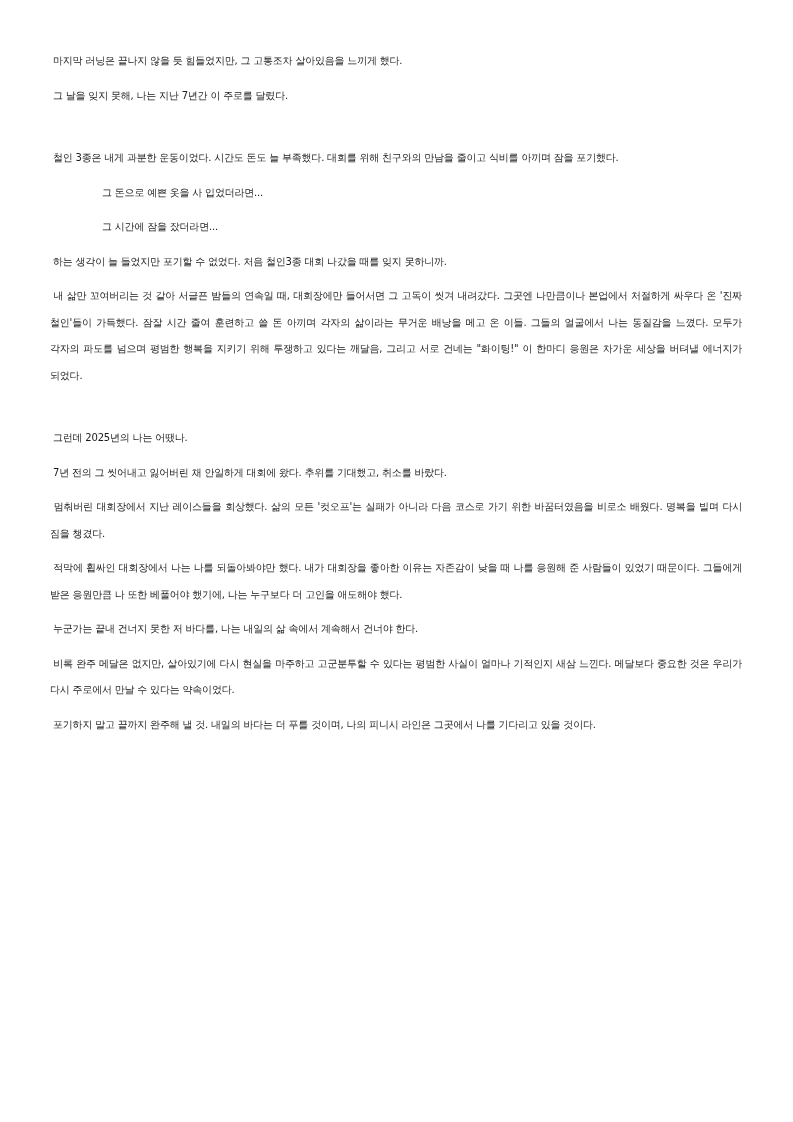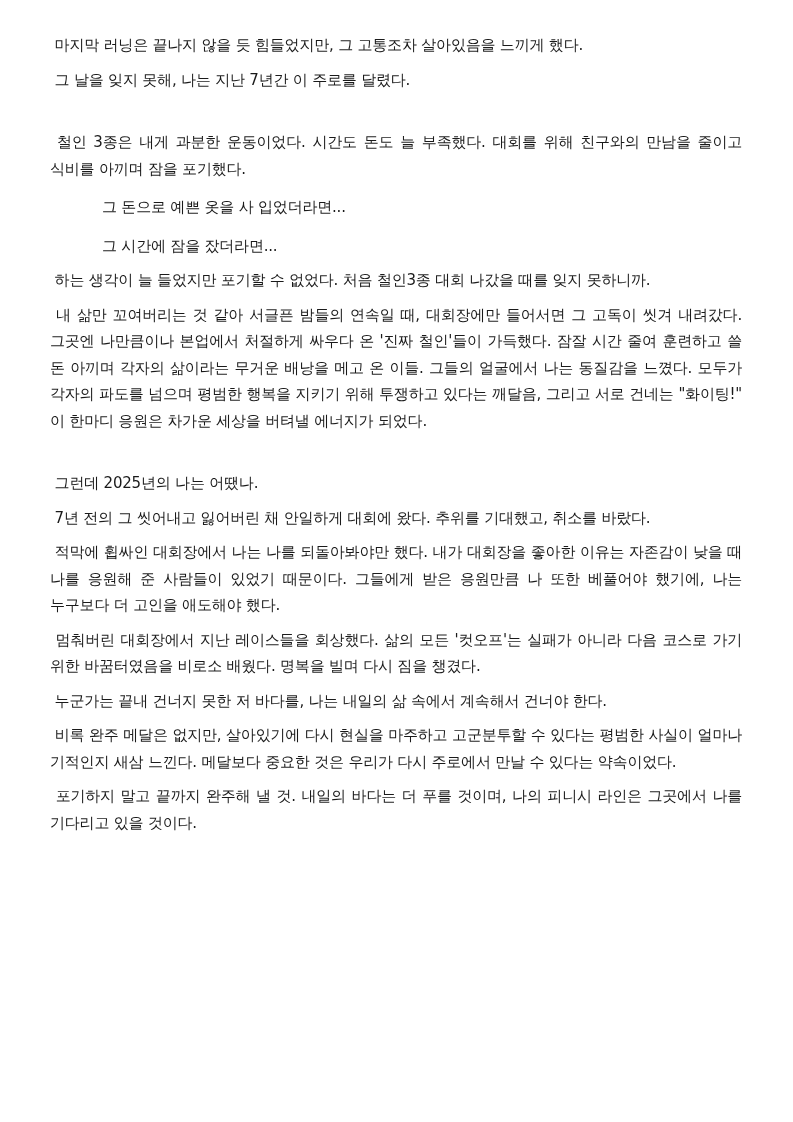--- a/index.html
+++ b/index.html
@@ -2,40 +2,40 @@
 <html><head>
 <meta charset="utf-8">
 <style>
   html, body { margin: 0; padding: 0; background: #ffffff; }
   body {
     width: 793px; height: 1122px; position: relative; overflow: hidden;
     font-family: "DejaVu Sans", sans-serif;
     color: #1a1a1a;
   }
   .page {
-    position: absolute; left: 50px; top: 32px; width: 692px;
-    font-size: 15px; line-height: 26.5px; letter-spacing: -0.2px;
+    position: absolute; left: 50px; top: 48px; width: 692px;
+    font-size: 10px; line-height: 26.5px; letter-spacing: -0.2px;
   }
   .p { margin: 0 0 8px 0; text-align: justify; word-break: keep-all; white-space: pre-wrap; }
-  .quote { margin: 12px 0 8px 0; padding-left: 52px; white-space: pre-wrap; }
+  .quote { margin: 4px 0 8px 0; padding-left: 52px; white-space: pre-wrap; }
   .gap { height: 28px; }
 </style>
 </head>
 <body>
 
 <div class="page">
   <p class="p"> 마지막 러닝은 끝나지 않을 듯 힘들었지만, 그 고통조차 살아있음을 느끼게 했다.</p>
   <p class="p"> 그 날을 잊지 못해, 나는 지난 7년간 이 주로를 달렸다.</p>
   <div class="gap"></div>
   <p class="p"> 철인 3종은 내게 과분한 운동이었다. 시간도 돈도 늘 부족했다. 대회를 위해 친구와의 만남을 줄이고 식비를 아끼며 잠을 포기했다.</p>
   <p class="quote">그 돈으로 예쁜 옷을 사 입었더라면...</p>
   <p class="quote">그 시간에 잠을 잤더라면...</p>
   <p class="p"> 하는 생각이 늘 들었지만 포기할 수 없었다. 처음 철인3종 대회 나갔을 때를 잊지 못하니까.</p>
   <p class="p"> 내 삶만 꼬여버리는 것 같아 서글픈 밤들의 연속일 때, 대회장에만 들어서면 그 고독이 씻겨 내려갔다. 그곳엔 나만큼이나 본업에서 처절하게 싸우다 온 '진짜 철인'들이 가득했다. 잠잘 시간 줄여 훈련하고 쓸 돈 아끼며 각자의 삶이라는 무거운 배낭을 메고 온 이들. 그들의 얼굴에서 나는 동질감을 느꼈다. 모두가 각자의 파도를 넘으며 평범한 행복을 지키기 위해 투쟁하고 있다는 깨달음, 그리고 서로 건네는 "화이팅!" 이 한마디 응원은 차가운 세상을 버텨낼 에너지가 되었다.</p>
   <div class="gap"></div>
   <p class="p"> 그런데 2025년의 나는 어땠나.</p>
   <p class="p"> 7년 전의 그 씻어내고 잃어버린 채 안일하게 대회에 왔다. 추위를 기대했고, 취소를 바랐다.</p>
+  <p class="p"> 멈춰버린 대회장에서 지난 레이스들을 회상했다. 삶의 모든 '컷오프'는 실패가 아니라 다음 코스로 가기 위한 바꿈터였음을 비로소 배웠다. 명복을 빌며 다시 짐을 챙겼다.</p>
   <p class="p"> 적막에 휩싸인 대회장에서 나는 나를 되돌아봐야만 했다. 내가 대회장을 좋아한 이유는 자존감이 낮을 때 나를 응원해 준 사람들이 있었기 때문이다. 그들에게 받은 응원만큼 나 또한 베풀어야 했기에, 나는 누구보다 더 고인을 애도해야 했다.</p>
-  <p class="p"> 멈춰버린 대회장에서 지난 레이스들을 회상했다. 삶의 모든 '컷오프'는 실패가 아니라 다음 코스로 가기 위한 바꿈터였음을 비로소 배웠다. 명복을 빌며 다시 짐을 챙겼다.</p>
   <p class="p"> 누군가는 끝내 건너지 못한 저 바다를, 나는 내일의 삶 속에서 계속해서 건너야 한다.</p>
   <p class="p"> 비록 완주 메달은 없지만, 살아있기에 다시 현실을 마주하고 고군분투할 수 있다는 평범한 사실이 얼마나 기적인지 새삼 느낀다. 메달보다 중요한 것은 우리가 다시 주로에서 만날 수 있다는 약속이었다.</p>
   <p class="p"> 포기하지 말고 끝까지 완주해 낼 것. 내일의 바다는 더 푸를 것이며, 나의 피니시 라인은 그곳에서 나를 기다리고 있을 것이다.</p>
 </div>
 
 </body></html>

